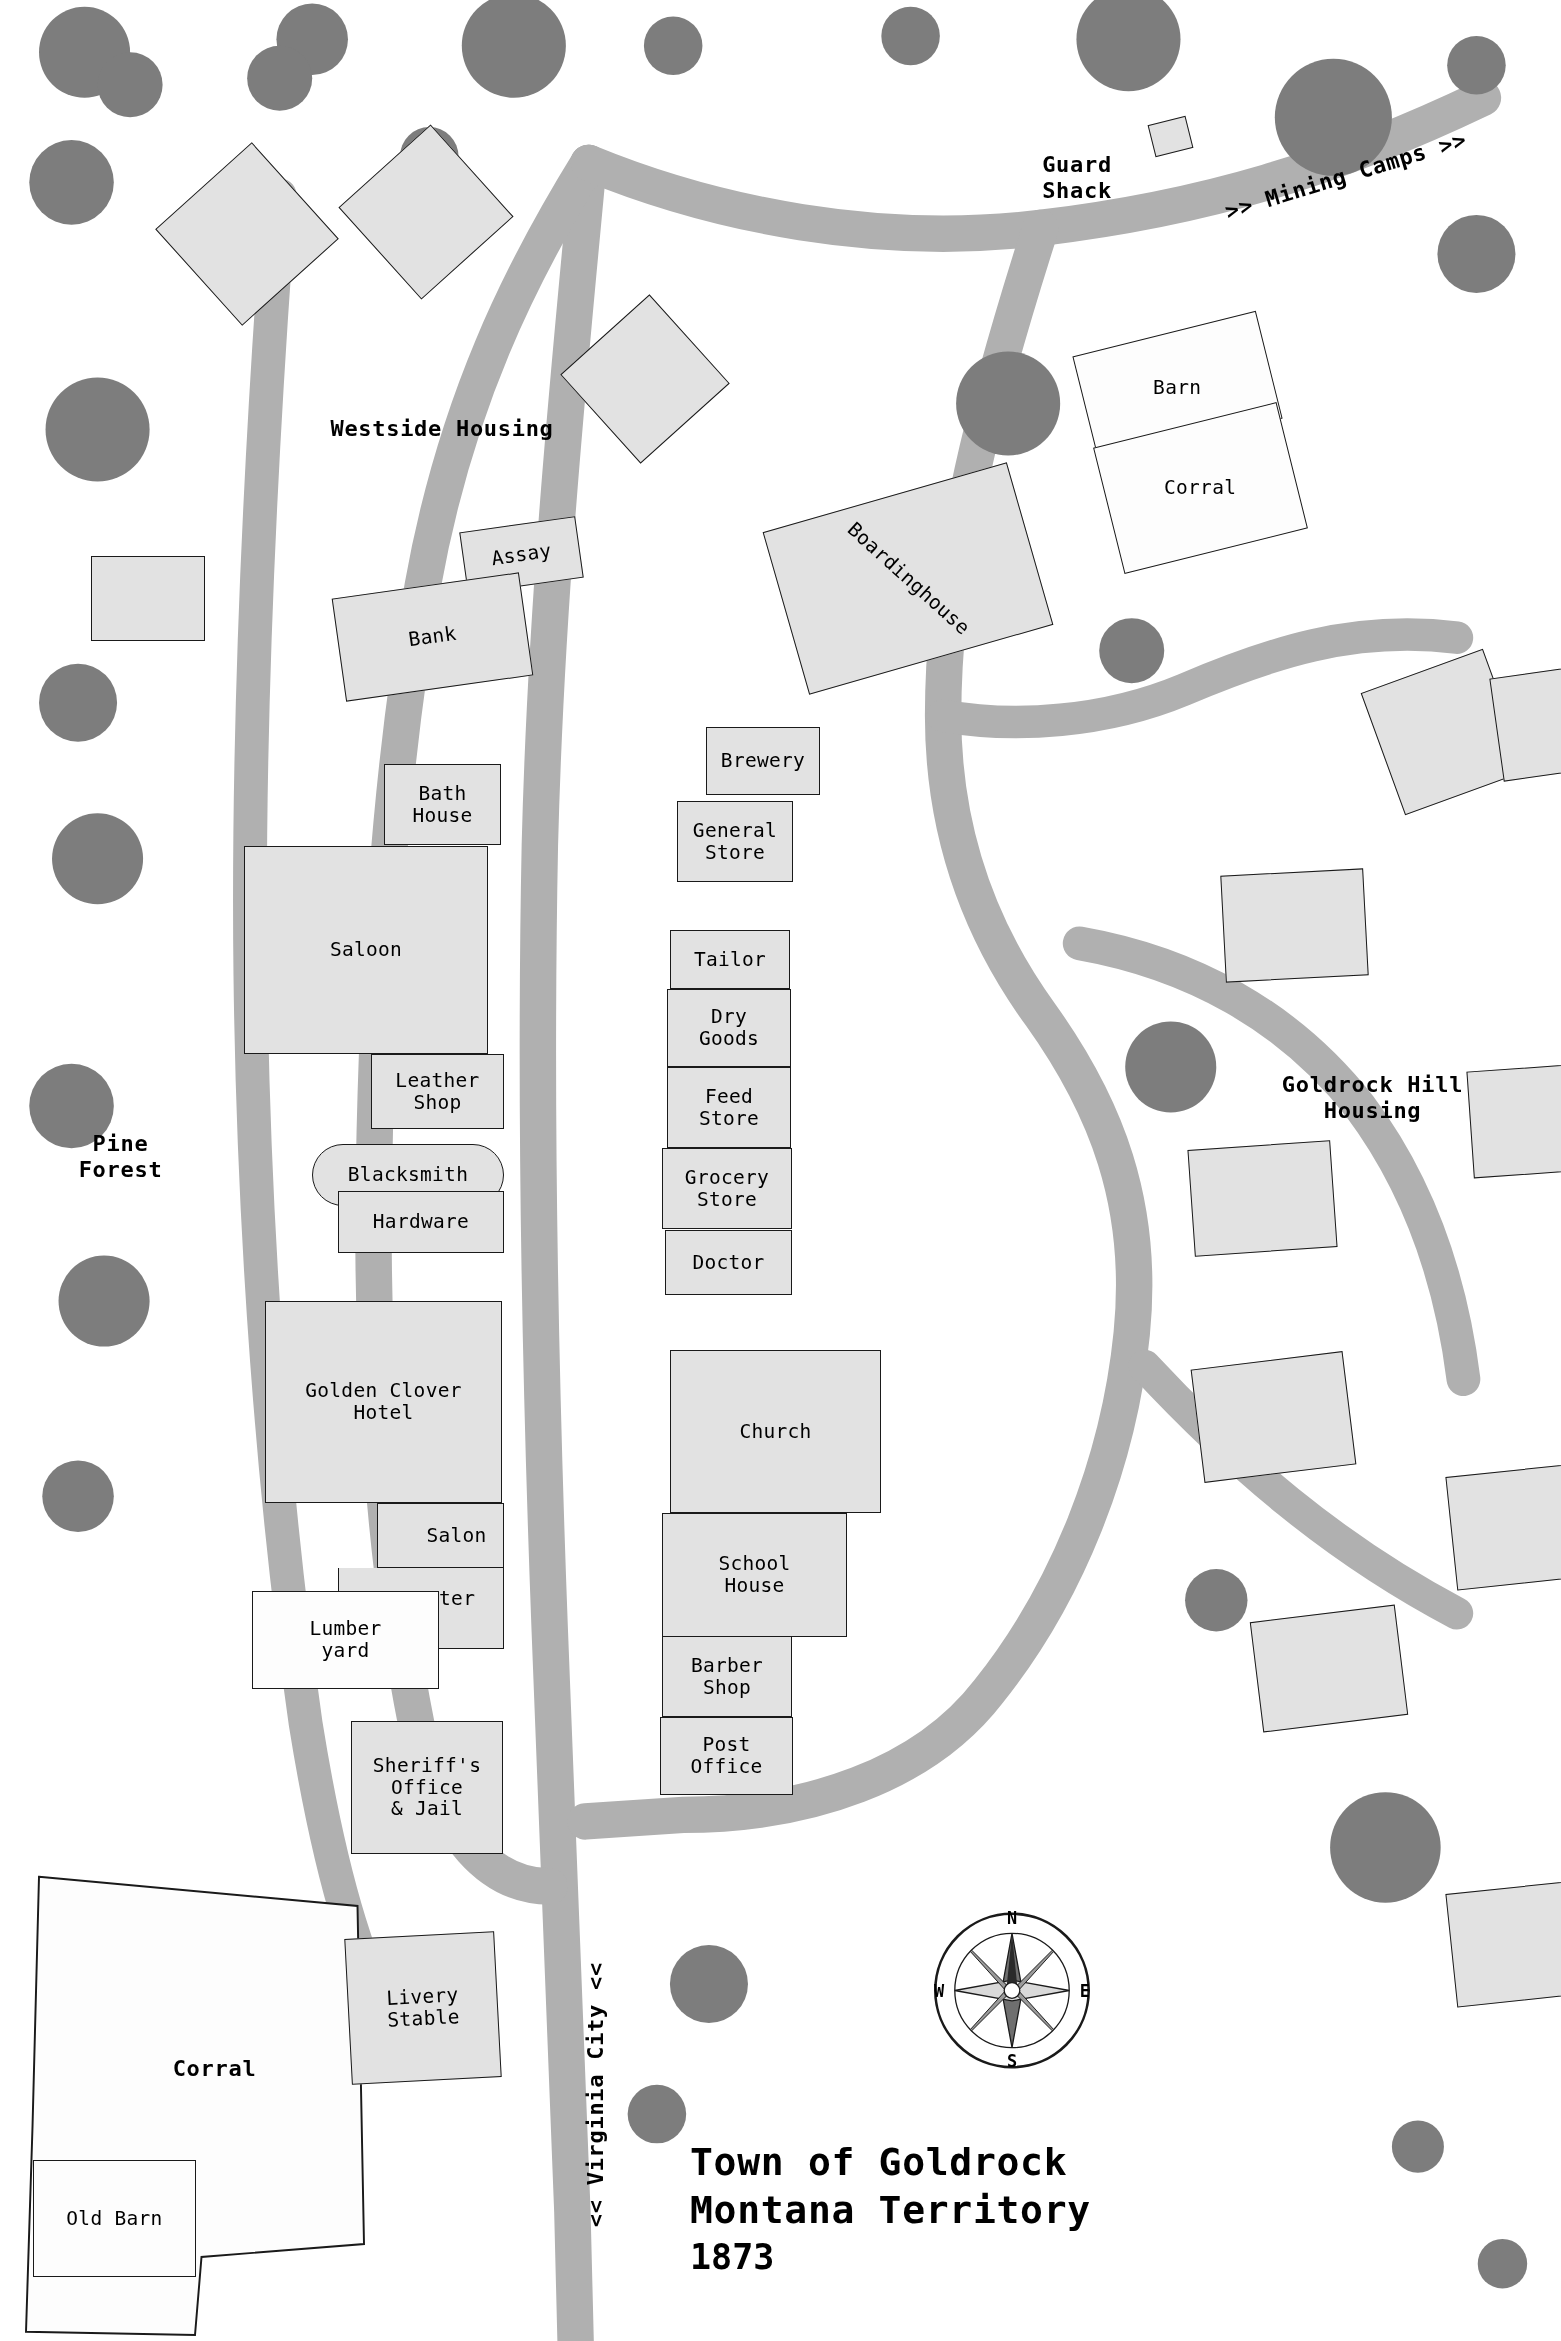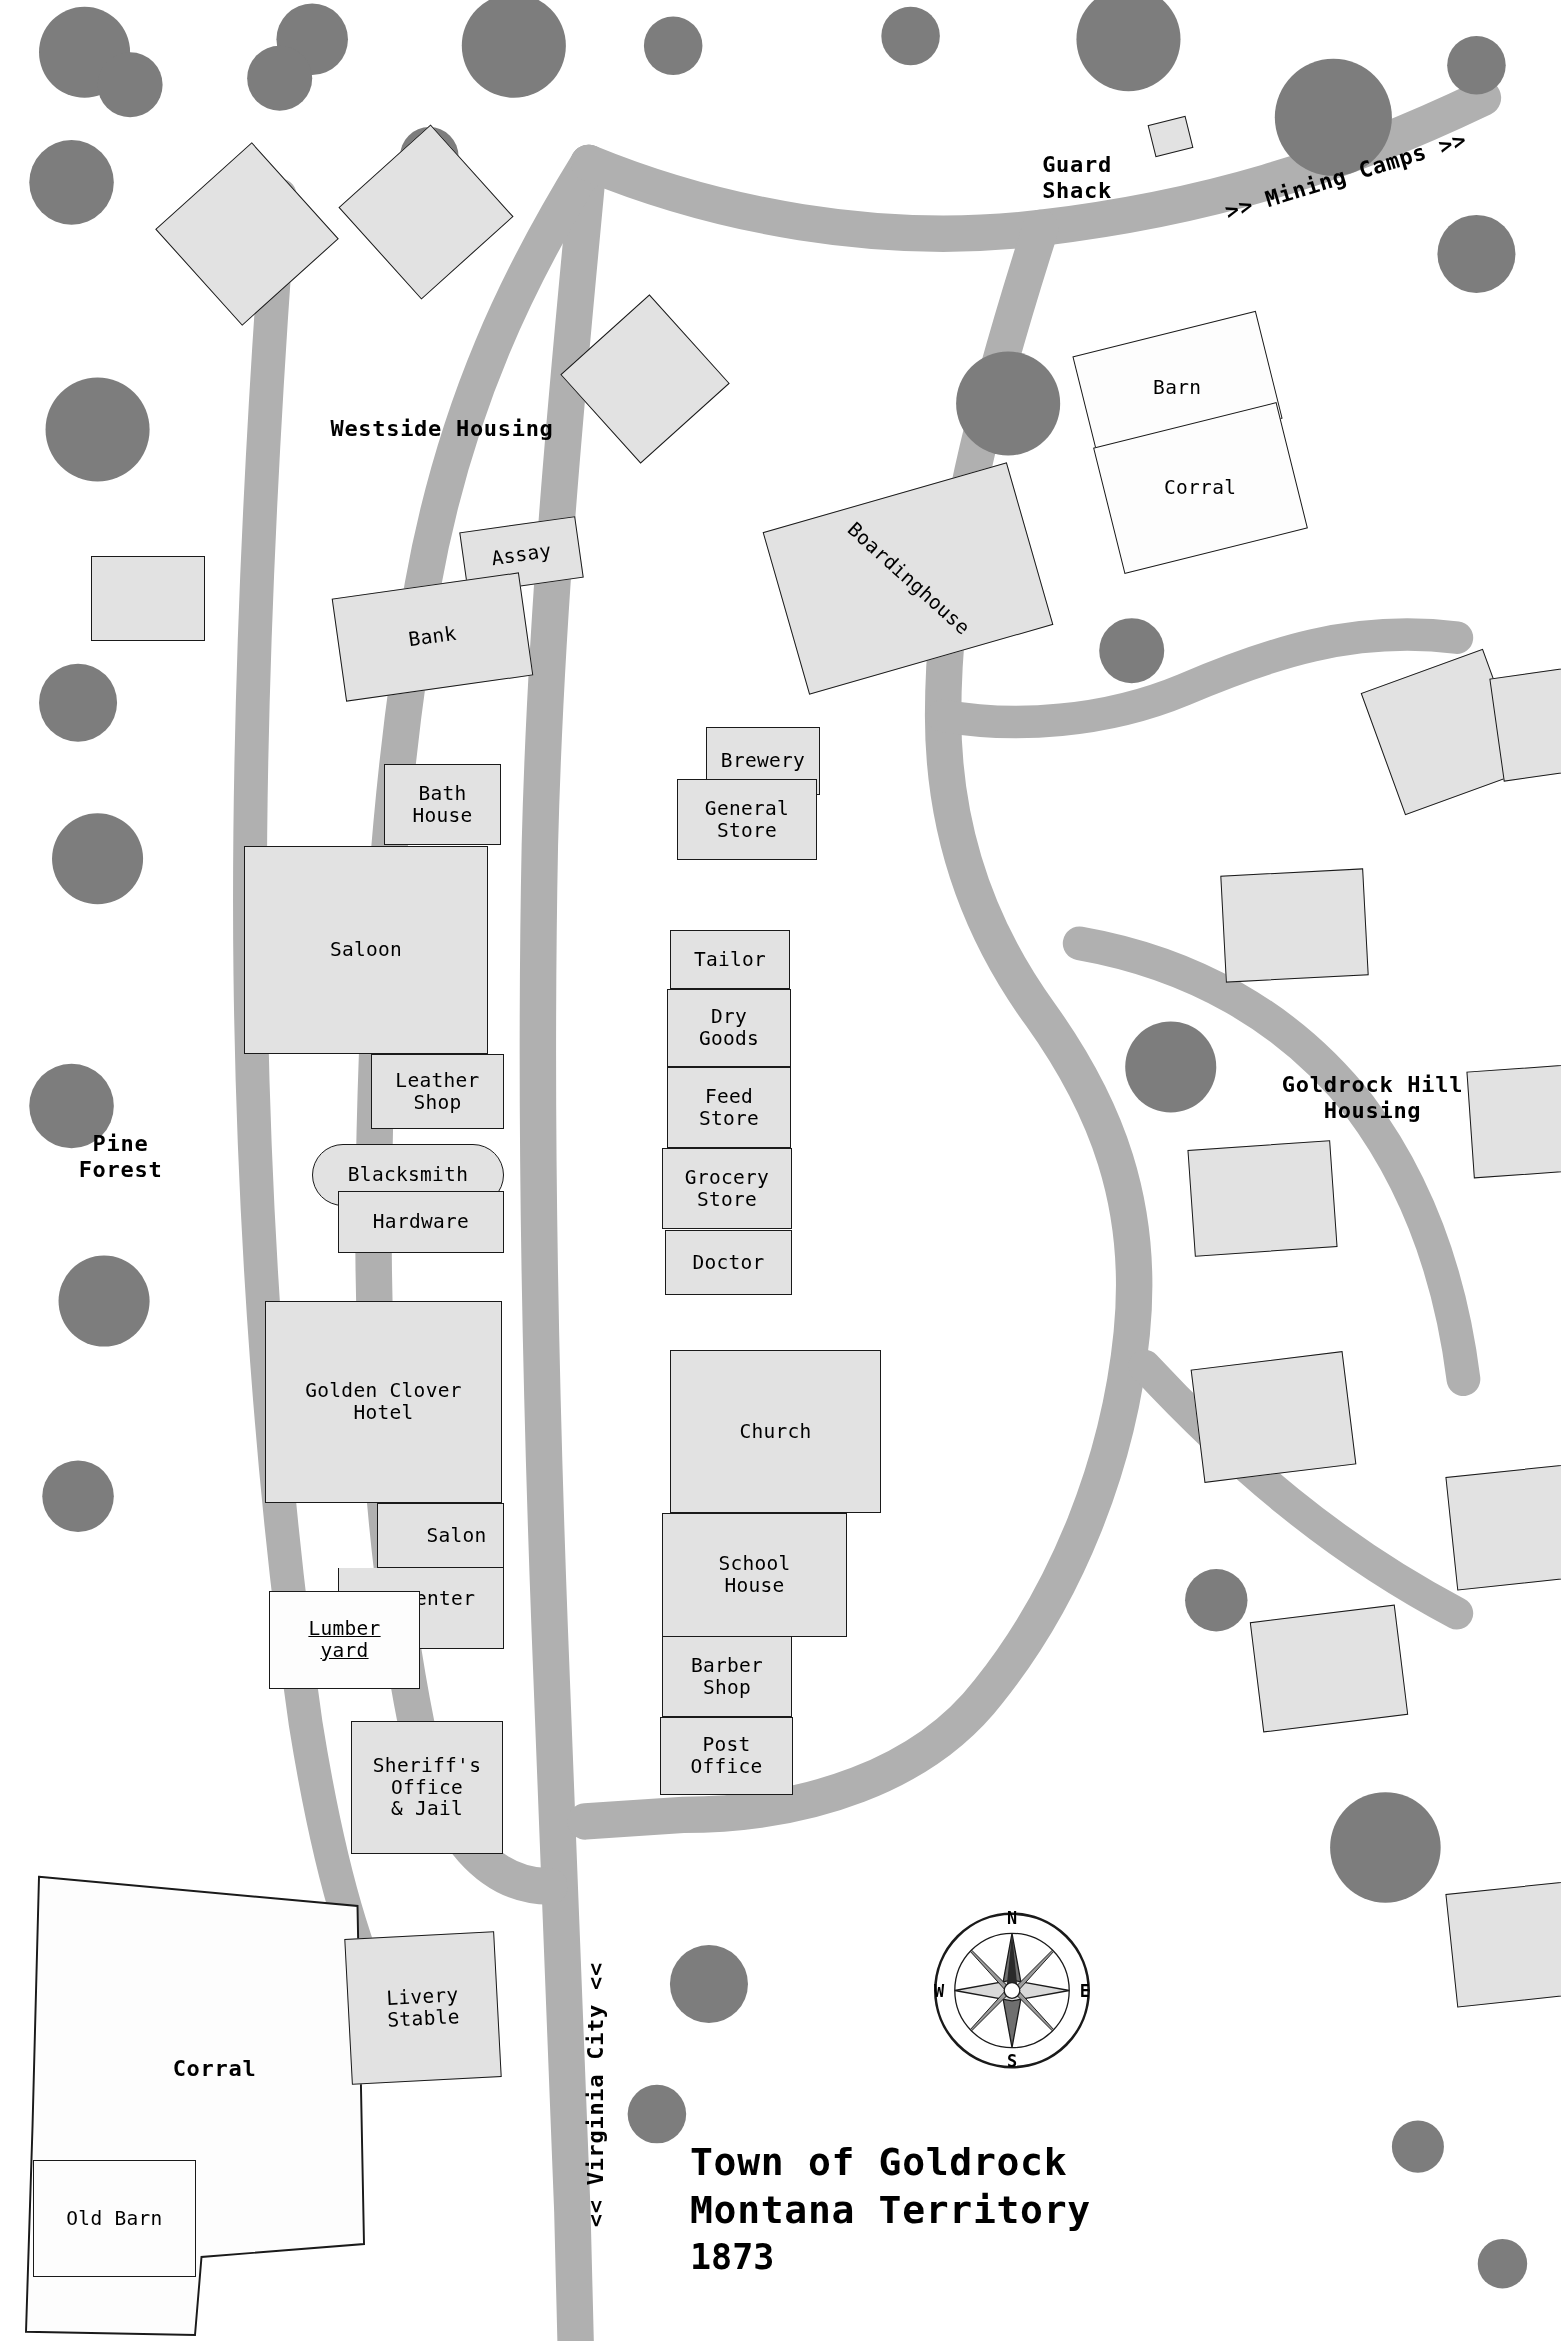--- a/index.html
+++ b/index.html
@@ -111,21 +111,21 @@
   </div>
 
   <div class="bld plain" style="left:377px;top:1503px;width:127px;height:65px;padding-left:32px;">
     <span>Salon</span>
   </div>
 
   <div class="bld plain" style="left:338px;top:1568px;width:166px;height:81px;border-top:none;">
     <span style="position:relative;top:-9px">Carpenter</span>
   </div>
 
-  <div class="bld white" style="left:269px;top:1591px;width:151px;height:98px;text-decoration:underline;">
+  <div class="bld white" style="left:252px;top:1591px;width:187px;height:98px;">
     <span style="white-space:pre-line">Lumber
 yard</span>
   </div>
 
   <div class="bld plain" style="left:351px;top:1721px;width:152px;height:133px;">
     <span style="white-space:pre-line">Sheriff's
 Office
 &amp; Jail</span>
   </div>
 
@@ -142,21 +142,21 @@
   </div>
 
   <div class="bld white" style="left:33px;top:2160px;width:163px;height:117px;">
     <span>Old Barn</span>
   </div>
 
   <div class="bld plain" style="left:706px;top:727px;width:114px;height:68px;">
     <span>Brewery</span>
   </div>
 
-  <div class="bld plain" style="left:677px;top:779px;width:140px;height:81px;">
+  <div class="bld plain" style="left:677px;top:801px;width:116px;height:81px;">
     <span style="white-space:pre-line">General
 Store</span>
   </div>
 
   <div class="bld plain" style="left:670px;top:930px;width:120px;height:59px;">
     <span>Tailor</span>
   </div>
 
   <div class="bld plain" style="left:667px;top:989px;width:124px;height:78px;">
     <span style="white-space:pre-line">Dry

